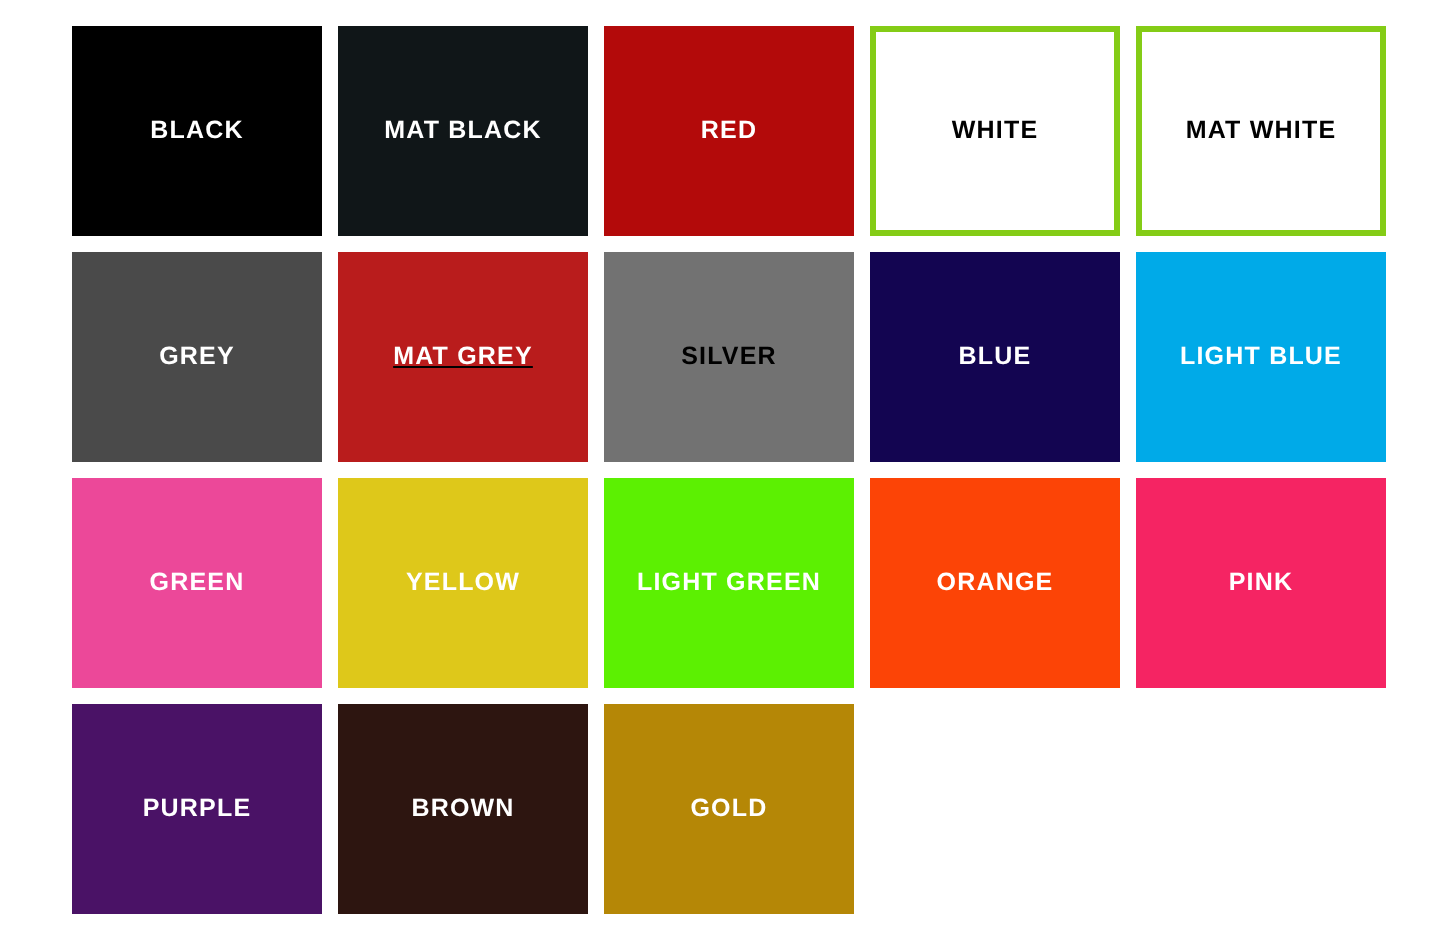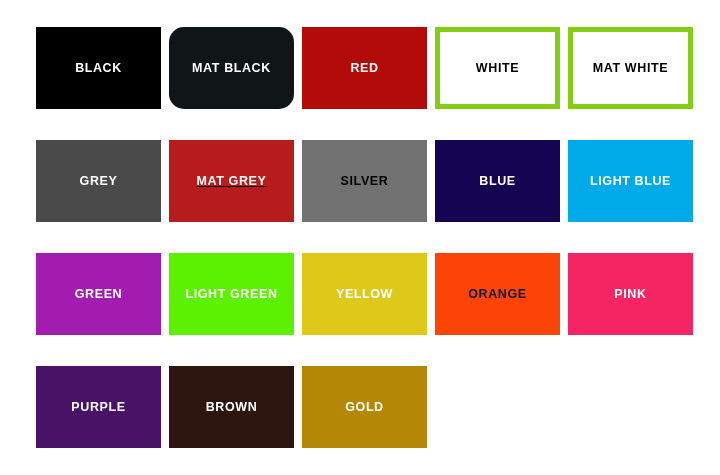--- a/index.html
+++ b/index.html
@@ -26,31 +26,30 @@
     column-gap: 8px;
     row-gap: 8px;
     padding: 13px 0 0 36px;
     box-sizing: border-box;
     background: #ffffff;
   }
 
   .swatch {
     position: relative;
     width: 125px;
-    height: 82px;
+    height: 105px;
     box-sizing: border-box;
     display: flex;
     align-items: center;
     justify-content: center;
     overflow: hidden;
-    margin-top: 14px;
   }
 
   .swatch.bordered {
-    border: 5px solid #84cc16;
+    border: 3px solid #84cc16;
   }
 
   .swatch-label {
     font-family: "Liberation Sans", sans-serif;
     font-weight: bold;
     font-size: 12.5px;
     letter-spacing: 0.6px;
     line-height: 1.15;
     text-align: center;
     white-space: nowrap;
@@ -61,21 +60,21 @@
     background: transparent;
   }
 </style>
 </head>
 <body>
 
 <div id="swatch-grid">
     <div class="swatch" style="background: rgb(0, 0, 0);">
       <span class="swatch-label" style="color: rgb(255, 255, 255);">BLACK</span>
     </div>
-    <div class="swatch" style="background: rgb(16, 22, 24); border-radius: 15px;">
+    <div class="swatch" style="background: rgb(16, 22, 24);">
       <span class="swatch-label" style="color: rgb(255, 255, 255);">MAT BLACK</span>
     </div>
     <div class="swatch" style="background: rgb(179, 10, 10);">
       <span class="swatch-label" style="color: rgb(255, 255, 255);">RED</span>
     </div>
     <div class="swatch bordered" style="background: rgb(255, 255, 255);">
       <span class="swatch-label" style="color: rgb(0, 0, 0);">WHITE</span>
     </div>
     <div class="swatch bordered" style="background: rgb(255, 255, 255); align-items: center;">
       <span class="swatch-label" style="color: rgb(0, 0, 0);">MAT WHITE</span>
@@ -88,31 +87,31 @@
     </div>
     <div class="swatch" style="background: rgb(114, 114, 114);">
       <span class="swatch-label" style="color: #000000;">SILVER</span>
     </div>
     <div class="swatch" style="background: rgb(19, 5, 81);">
       <span class="swatch-label" style="color: rgb(255, 255, 255);">BLUE</span>
     </div>
     <div class="swatch" style="background: rgb(0, 170, 232);">
       <span class="swatch-label" style="color: rgb(255, 255, 255);">LIGHT BLUE</span>
     </div>
-    <div class="swatch" style="background: #a21caf;">
+    <div class="swatch" style="background: #ec4899;">
       <span class="swatch-label" style="color: rgb(255, 255, 255);">GREEN</span>
+    </div>
+    <div class="swatch" style="background: rgb(222, 200, 26);">
+      <span class="swatch-label" style="color: rgb(255, 255, 255);">YELLOW</span>
     </div>
     <div class="swatch" style="background: rgb(92, 240, 2);">
       <span class="swatch-label" style="color: rgb(255, 255, 255);">LIGHT GREEN</span>
     </div>
-    <div class="swatch" style="background: rgb(222, 200, 26);">
-      <span class="swatch-label" style="color: rgb(255, 255, 255);">YELLOW</span>
-    </div>
     <div class="swatch" style="background: rgb(252, 68, 6);">
-      <span class="swatch-label" style="color: #0f172a; text-align: right;">ORANGE</span>
+      <span class="swatch-label" style="color: #ffffff; text-align: right;">ORANGE</span>
     </div>
     <div class="swatch" style="background: rgb(245, 36, 99);">
       <span class="swatch-label" style="color: rgb(255, 255, 255);">PINK</span>
     </div>
     <div class="swatch" style="background: rgb(74, 18, 102);">
       <span class="swatch-label" style="color: rgb(255, 255, 255);">PURPLE</span>
     </div>
     <div class="swatch" style="background: rgb(45, 21, 16);">
       <span class="swatch-label" style="color: rgb(255, 255, 255);">BROWN</span>
     </div>

